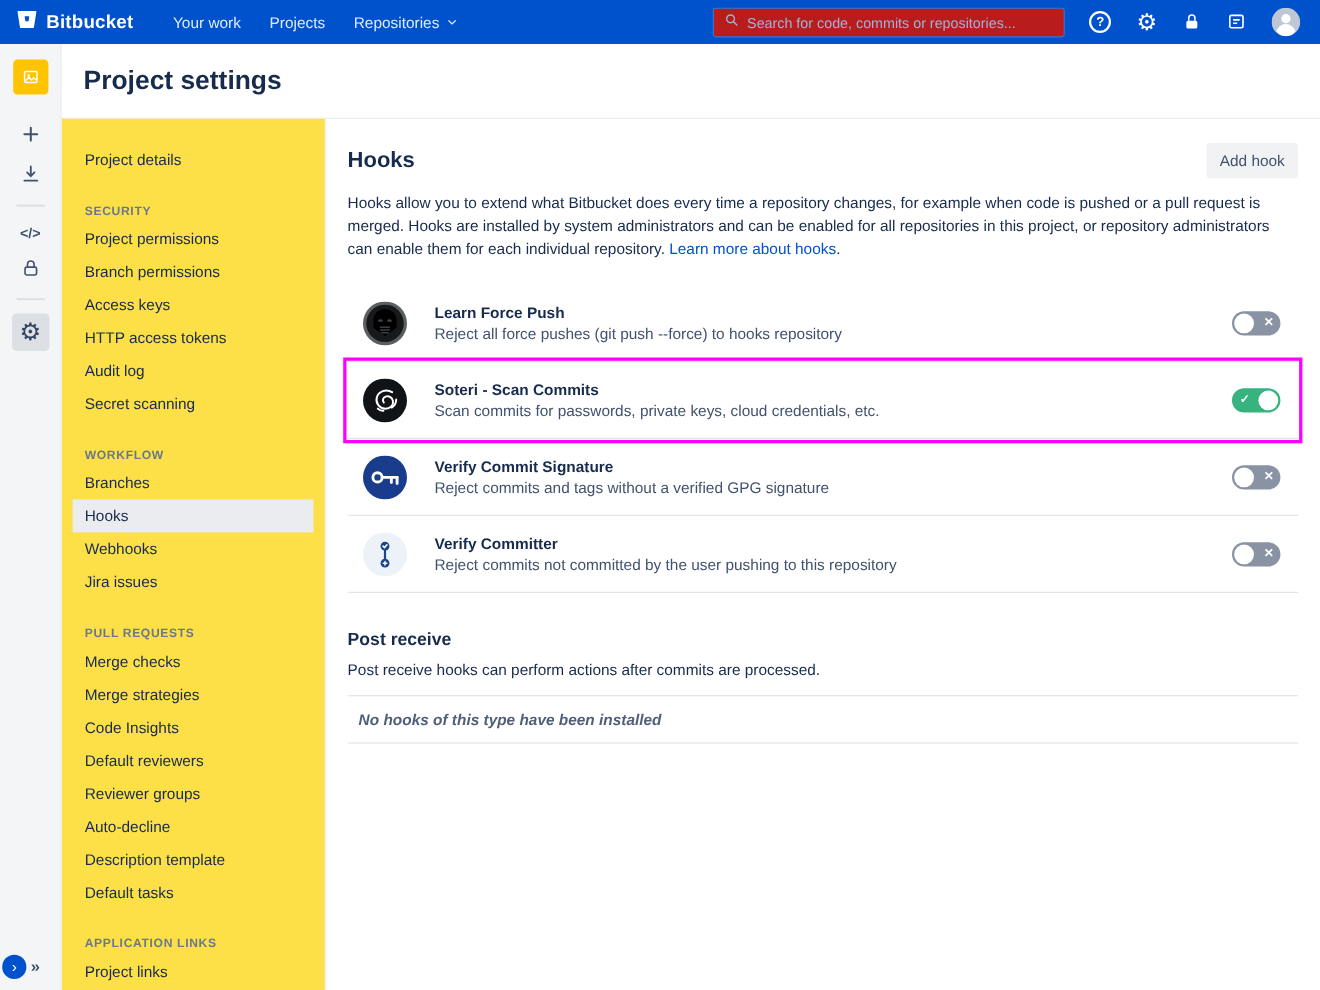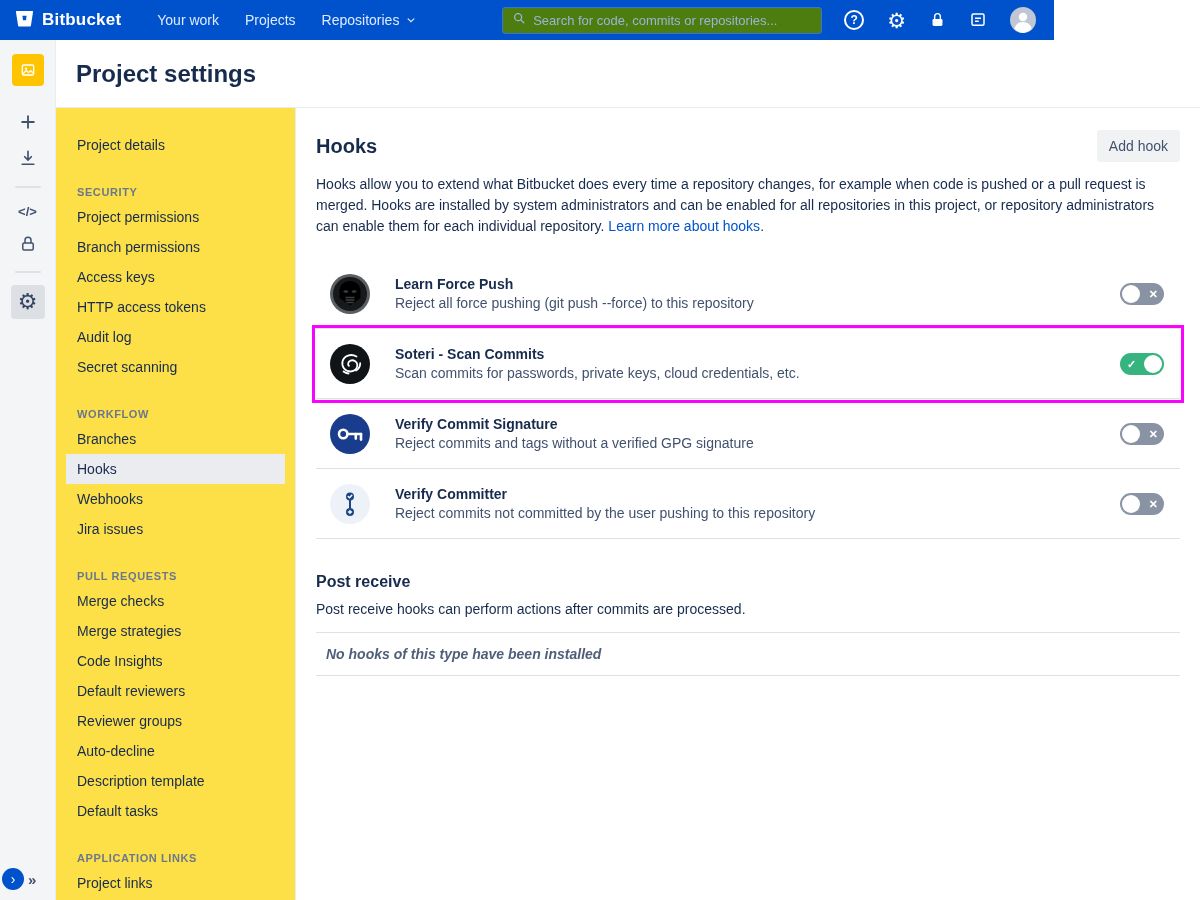--- a/index.html
+++ b/index.html
@@ -3,27 +3,27 @@
 <meta charset="utf-8">
 <style>
   * { margin:0; padding:0; box-sizing:border-box; }
   html,body { width:1200px; height:900px; }
   body {
     font-family:"Liberation Sans", sans-serif;
     background:#fff; color:#172B4D; overflow:hidden; position:relative;
   }
 
   
-  .topnav{position:absolute;top:0;left:0;width:1054px;height:40px;background:#0052CC;
+  .topnav{position:absolute;top:0;left:0;width:1200px;height:40px;background:#0052CC;
     display:flex;align-items:center;padding:0 14px;z-index:20;}
   .brand{display:flex;align-items:center;gap:7px;color:#fff;cursor:pointer;}
   .brand-text{font-size:17px;font-weight:bold;letter-spacing:.2px;}
   .topnav-links{display:flex;align-items:center;margin-left:26px;gap:6px;}
   .topnav-link{color:#DEEBFF;font-size:14px;padding:6px 10px;display:flex;align-items:center;gap:5px;cursor:pointer;white-space:nowrap;}
-  .search-box{margin-left:auto;width:320px;height:27px;background:#4d7c0f;border:1px solid #3A74D1;
+  .search-box{margin-left:auto;width:320px;height:27px;background:#b91c1c;border:1px solid #3A74D1;
     border-radius:3px;display:flex;align-items:center;padding:0 9px;gap:7px;}
   .search-box input{flex:1;background:transparent;border:none;outline:none;color:#fff;
     font-size:13px;font-family:inherit;}
   .search-box input::placeholder{color:#9DB4D8;}
   .topnav-icons{display:flex;align-items:center;gap:23px;margin-left:22px;margin-right:4px;}
   .nav-icon{display:flex;align-items:center;justify-content:center;cursor:pointer;color:#fff;}
   .help-circle{width:20px;height:20px;border:2px solid #fff;border-radius:50%;
     font-size:12px;font-weight:bold;display:flex;align-items:center;justify-content:center;}
   .gear-glyph{font-size:21px;line-height:1;color:#fff;}
 
@@ -233,21 +233,21 @@
           <svg width="40" height="40" viewBox="0 0 40 40">
             <circle cx="20" cy="20" r="20" fill="#5B5F61"></circle>
             <circle cx="20" cy="20" r="17" fill="#17191A"></circle>
             <path d="M20 7c-6 0-10.5 4.6-10.5 10.6V24L20 31.5 30.5 24v-6.4C30.5 11.6 26 7 20 7z" fill="#000"></path>
             <path d="M13.2 17.6c1.6-2 4.3-1.9 5.3.3-2.1 1.3-4 1.2-5.3-.3zm13.6 0c-1.6-2-4.3-1.9-5.3.3 2.1 1.3 4 1.2 5.3-.3z" fill="#3C4042"></path>
             <path d="M15.5 23.5h9M15.5 26h9M16.5 28.5h7" stroke="#3C4042" stroke-width="1.3"></path>
           </svg>
         </div>
         <div>
           <div class="hook-name">Learn Force Push</div>
-          <div class="hook-desc">Reject all force pushing (git push --force) to this repository</div>
+          <div class="hook-desc">Reject all force pushes (git push --force) to hooks repository</div>
         </div>
         <div class="toggle off">
           <span class="sym">✕</span>
           <span class="knob"></span>
         </div>
       </div>
       <div class="hook-row highlighted">
         <div class="hook-icon">
           <svg width="40" height="40" viewBox="0 0 40 40">
             <circle cx="20" cy="20" r="20" fill="#101417"></circle>

